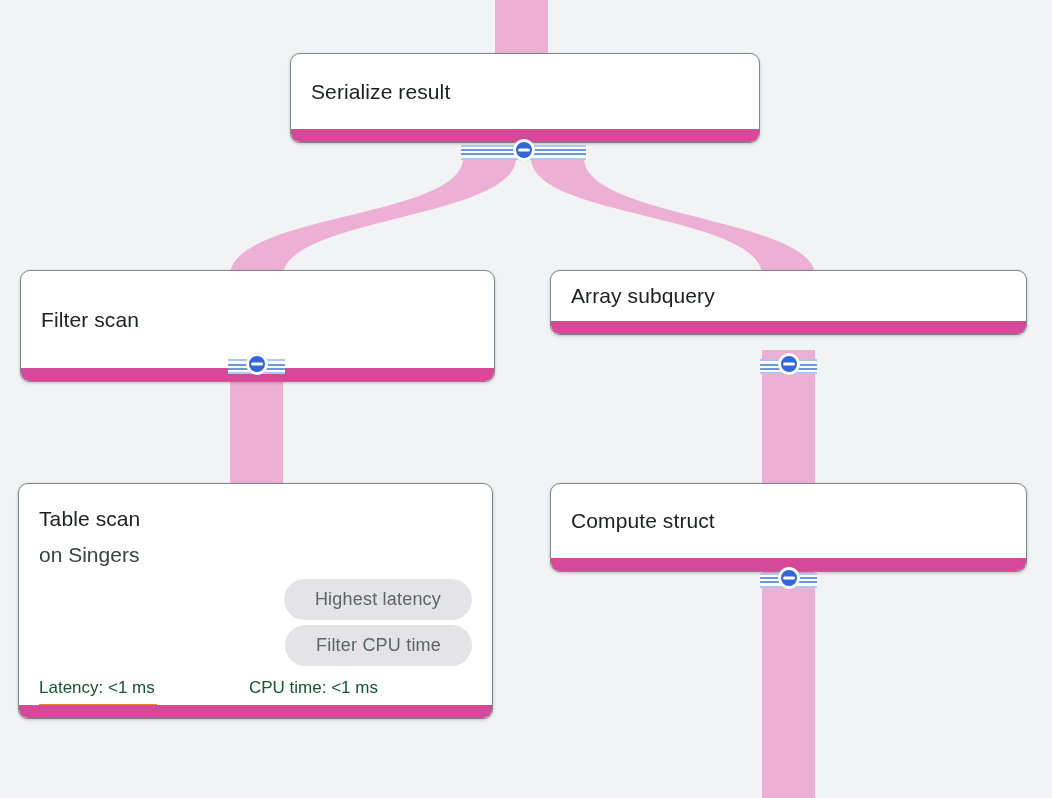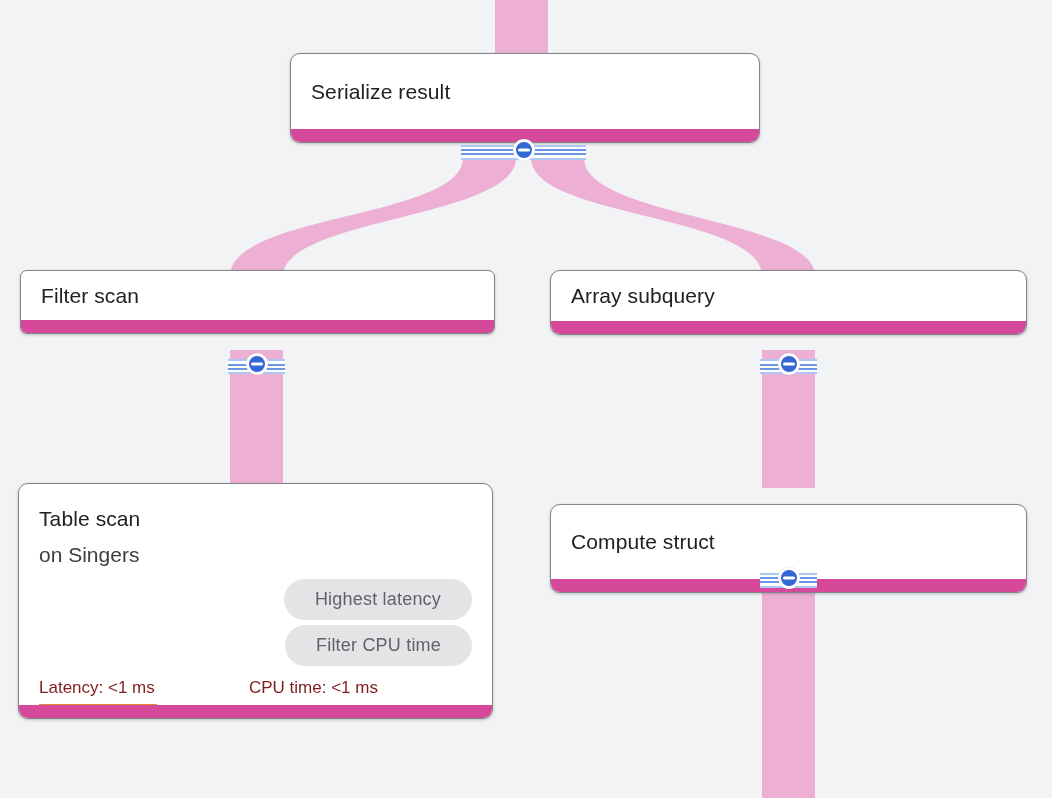--- a/index.html
+++ b/index.html
@@ -33,21 +33,21 @@
   .node.detail .node-title{display:block;margin:0 0 12px 0;}
   .node-subtitle{font-size:21px;color:#3c4043;display:block;margin:0 0 12px 0;}
   .badges{display:flex;flex-direction:column;align-items:flex-end;gap:5px;margin:0 0 12px 0;}
   .badge{
     background:#e4e4e7;color:#5f6368;border-radius:22px;
     font-size:18px;letter-spacing:.2px;padding:10px 31px;white-space:nowrap;
   }
   .metrics{display:flex;margin-top:2px;}
   .metric{display:flex;flex-direction:column;}
   .metric-latency{width:210px;}
-  .metric-label{font-size:17px;color:#7f1d1d;white-space:nowrap;}
+  .metric-label{font-size:17px;color:#14532d;white-space:nowrap;}
   .metric-bar{background:#e0862e;margin-top:6px;}
   .metric-bar.latency{width:118px;height:16px;}
   .metric-bar.cpu{width:120px;height:17px;margin-top:12px;}
 
   
   .toggle{position:absolute;z-index:2;background:transparent;border:0;padding:0;cursor:pointer;}
   .toggle .stripes{
     position:absolute;left:0;top:6px;width:100%;height:15px;
     background:linear-gradient(to bottom,
       #aec6f2 0px,#aec6f2 2px,
@@ -81,21 +81,21 @@
     <path d="M230,350 L283,350 L283,488 L230,488 Z" fill="#edafd3"></path>
     <path d="M762,350 L815,350 L815,488 L762,488 Z" fill="#edafd3"></path>
     <path d="M762,565 L815,565 L815,798 L762,798 Z" fill="#edafd3"></path>
   </svg>
 
   <div class="node simple" style="left:290px;top:53px;width:470px;height:90px;">
     <span class="node-title">Serialize result</span>
     <div class="accent"></div>
   </div>
 
-  <div class="node simple" style="left:20px;top:270px;width:475px;height:64px;border-radius:7px;">
+  <div class="node simple" style="left:20px;top:270px;width:475px;height:112px;">
     <span class="node-title">Filter scan</span>
     <div class="accent"></div>
   </div>
 
   <div class="node simple" style="left:550px;top:270px;width:477px;height:65px;">
     <span class="node-title">Array subquery</span>
     <div class="accent"></div>
   </div>
 
   <div class="node detail" style="left:18px;top:483px;width:475px;height:236px;">
@@ -111,21 +111,21 @@
         <div class="metric-bar latency"></div>
       </div>
       <div class="metric">
         <span class="metric-label">CPU time: &lt;1 ms</span>
         <div class="metric-bar cpu"></div>
       </div>
     </div>
     <div class="accent"></div>
   </div>
 
-  <div class="node simple" style="left:550px;top:504px;width:477px;height:89px;">
+  <div class="node simple" style="left:550px;top:483px;width:477px;height:89px;">
     <span class="node-title">Compute struct</span>
     <div class="accent"></div>
   </div>
 
   <button class="toggle" style="left:461px;top:139px;width:125px;height:28px;">
     <span class="stripes"></span>
     <span class="btn">
       <span class="minus"></span>
     </span>
   </button>

